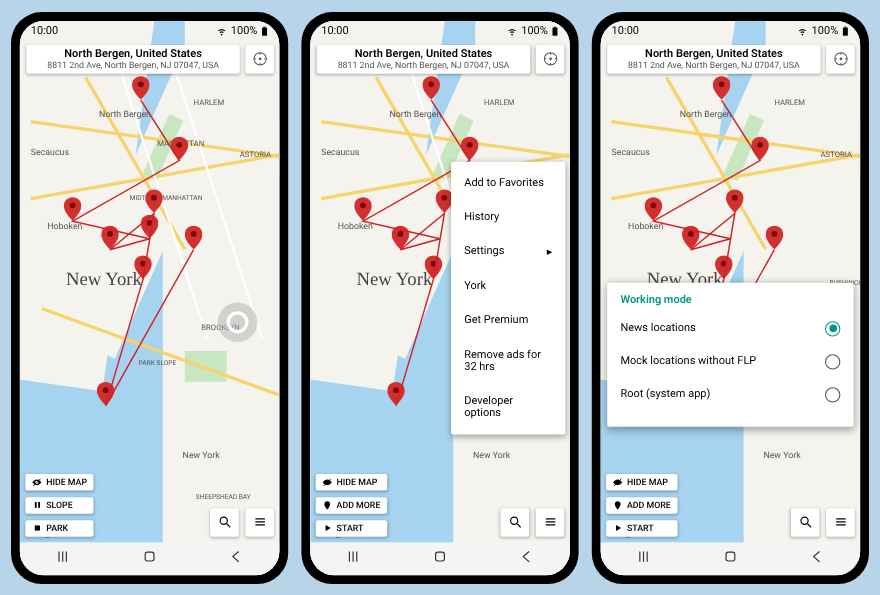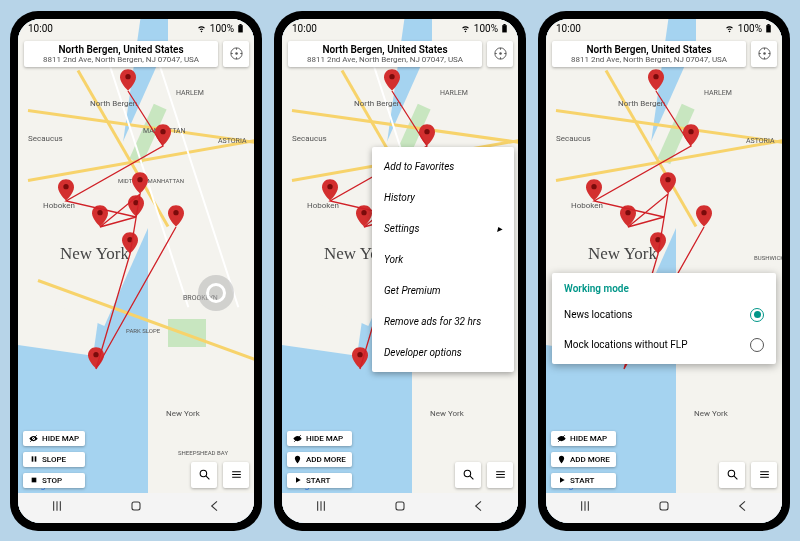--- a/index.html
+++ b/index.html
@@ -33,24 +33,24 @@
   .search-sub { font-size:8px; color:#555; }
   .compass-btn { position:absolute; top:22px; right:5px; width:26px; height:26px; background:#fff; border-radius:2px; box-shadow:0 1px 3px rgba(0,0,0,.3); display:flex; align-items:center; justify-content:center; z-index:40;}
   .chip-col { position:absolute; left:5px; display:flex; flex-direction:column; gap:6px; z-index:40;}
   .chip { background:#fff; border-radius:2px; box-shadow:0 1px 3px rgba(0,0,0,.3); padding:3px 6px; font-size:8px; font-weight:500; display:flex; align-items:center; gap:4px;}
   .chip .ico { width:9px; height:9px; display:flex; align-items:center; justify-content:center;}
   .bottom-btns { position:absolute; right:5px; bottom:35px; display:flex; gap:6px; z-index:40;}
   .sq-btn { width:26px; height:26px; background:#fff; border-radius:2px; box-shadow:0 1px 3px rgba(0,0,0,.3); display:flex; align-items:center; justify-content:center;}
   .recenter { position:absolute; width:36px; height:36px; border-radius:50%; background:rgba(180,180,180,.55); display:flex; align-items:center; justify-content:center; z-index:35;}
   .recenter::after{content:""; width:14px;height:14px;border:3px solid #fff;border-radius:50%;}
   
-  .menu { position:absolute; top:128px; right:4px; width:142px; background:#fff; border-radius:2px; box-shadow:0 2px 6px rgba(0,0,0,.35); z-index:60; padding:4px 0;font-style:italic;}
+  .menu { position:absolute; top:128px; right:4px; width:104px; background:#fff; border-radius:2px; box-shadow:0 2px 6px rgba(0,0,0,.35); z-index:60; padding:4px 0;}
   .menu-item { font-size:10px; padding:10px 12px; display:flex; justify-content:space-between; align-items:center;}
   
-  .dialog { position:absolute; left:6px; right:6px; top:254px; background:#fff; border-radius:2px; box-shadow:0 2px 8px rgba(0,0,0,.35); z-index:60; padding:10px 12px 4px;}
+  .dialog { position:absolute; left:6px; right:6px; top:238px; background:#fff; border-radius:2px; box-shadow:0 2px 8px rgba(0,0,0,.35); z-index:60; padding:10px 12px 14px;}
   .dialog-title { font-size:10px; font-weight:600; color:#009688; margin-bottom:6px;}
   .dialog-row { display:flex; justify-content:space-between; align-items:center; font-size:10px; padding:8px 0;}
   .radio { width:14px; height:14px; border:1.5px solid #555; border-radius:50%; position:relative;}
   .radio.sel { border-color:#009688;}
   .radio.sel::after{content:"";position:absolute;inset:2.5px;background:#009688;border-radius:50%;}
 </style>
 </head>
 <body>
 
 <div class="phone">
@@ -179,21 +179,21 @@
             </svg>
           </span>
           <span>SLOPE</span>
         </div>
       <div class="chip">
           <span class="ico">
             <svg width="8" height="8" viewBox="0 0 24 24">
               <rect x="5" y="5" width="14" height="14" fill="#000"></rect>
             </svg>
           </span>
-          <span>STOP</span>
+          <span>PARK</span>
         </div>
     </div>
 
     <div class="bottom-btns">
       <div class="sq-btn">
           <svg width="13" height="13" viewBox="0 0 24 24">
             <circle cx="10" cy="10" r="6" fill="none" stroke="#000" stroke-width="2"></circle>
             <line x1="15" y1="15" x2="21" y2="21" stroke="#000" stroke-width="2"></line>
           </svg>
         </div>
@@ -509,20 +509,24 @@
     <div class="dialog">
       <div class="dialog-title">Working mode</div>
       <div class="dialog-row">
           <span>News locations</span>
           <span class="radio sel"></span>
         </div>
       <div class="dialog-row">
           <span>Mock locations without FLP</span>
           <span class="radio"></span>
         </div>
+      <div class="dialog-row">
+          <span>Root (system app)</span>
+          <span class="radio"></span>
+        </div>
     </div>
 
     <div class="nav-bar">
       <span><svg width="16" height="16" viewBox="0 0 24 24">
             <path d="M7 5v14M12 5v14M17 5v14" stroke="#333" stroke-width="1.6"></path>
           </svg></span>
       <span><svg width="16" height="16" viewBox="0 0 24 24">
             <rect x="6" y="6" width="12" height="12" rx="3" fill="none" stroke="#333" stroke-width="1.6"></rect>
           </svg></span>
       <span><svg width="16" height="16" viewBox="0 0 24 24">

